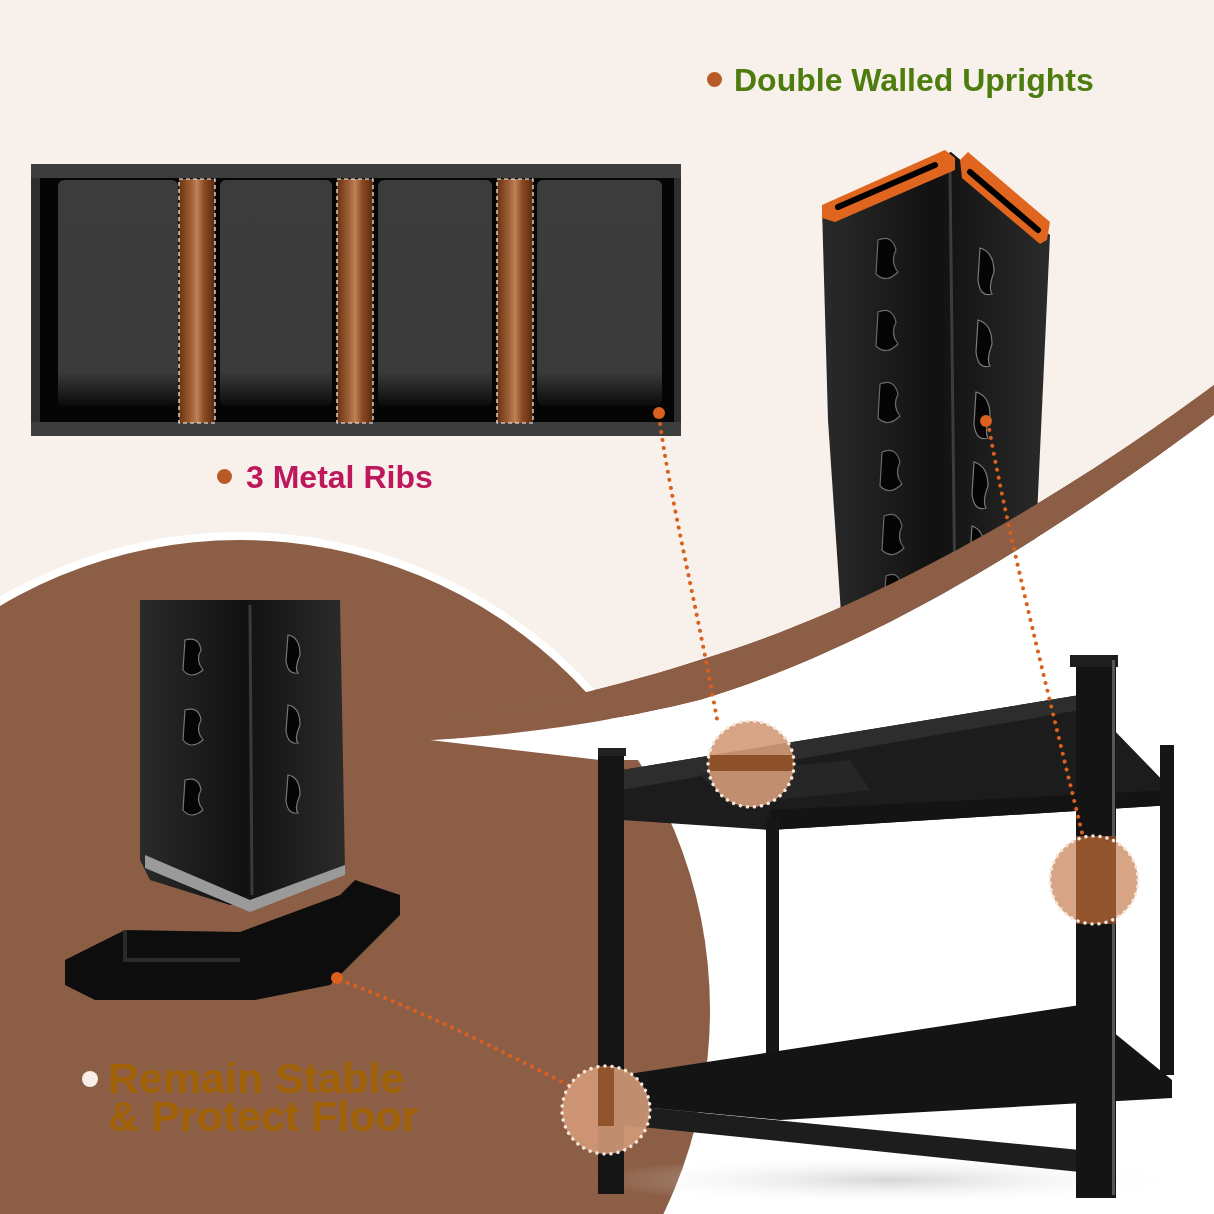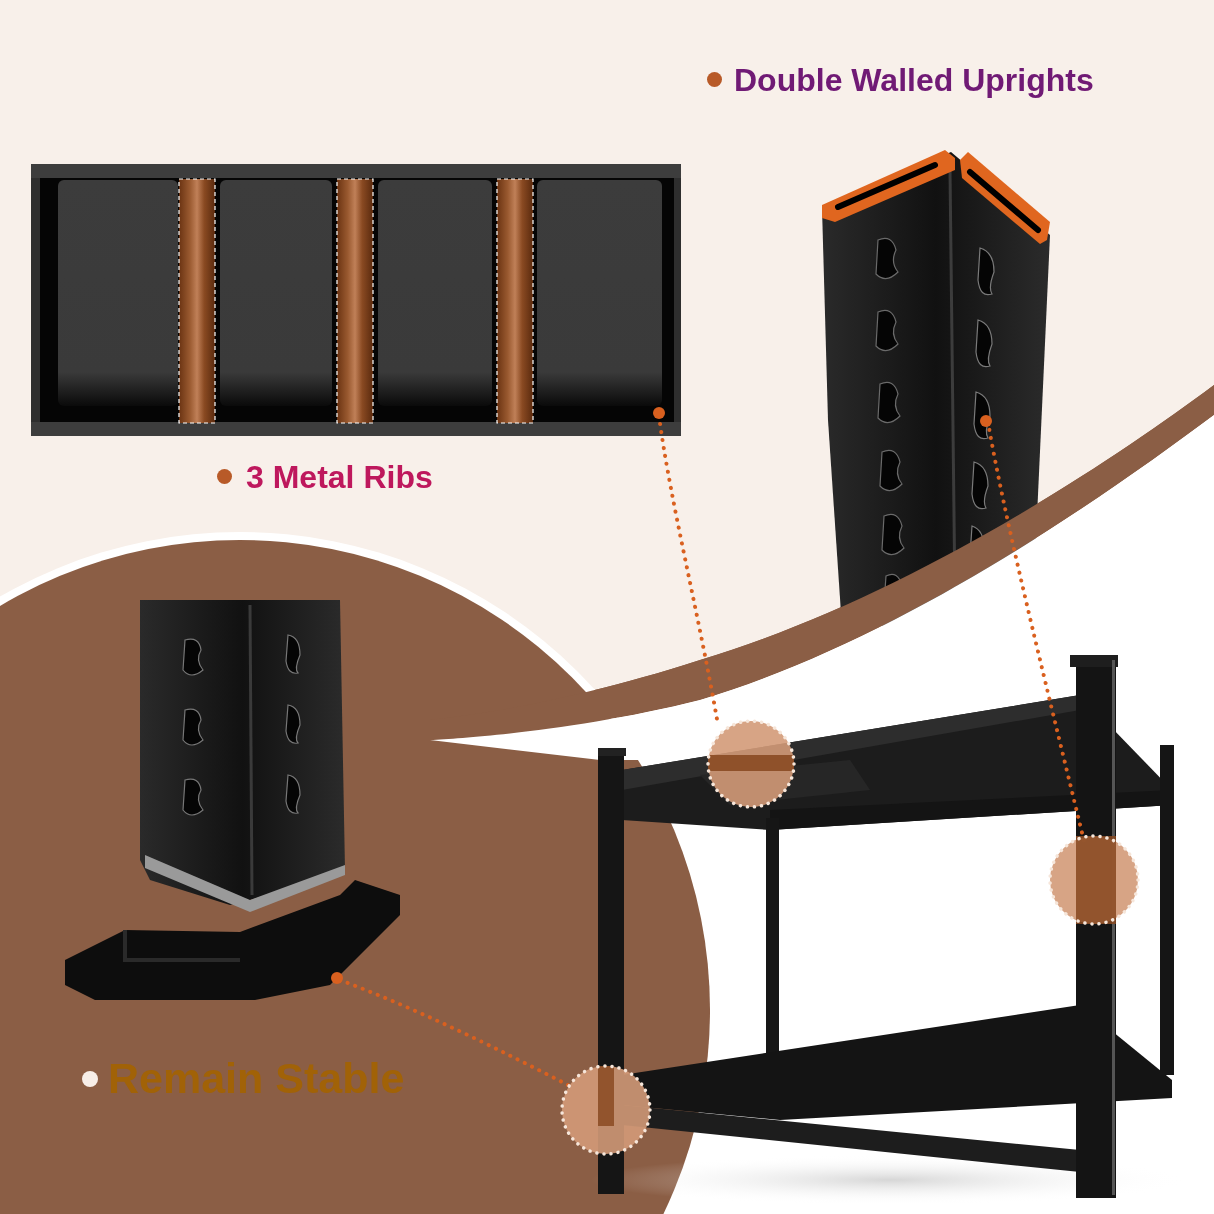--- a/index.html
+++ b/index.html
@@ -1,20 +1,20 @@
 <!DOCTYPE html>
 <html><head>
 <meta charset="utf-8">
 <style>
   html, body { margin: 0; padding: 0; }
   body { width: 1214px; height: 1214px; position: relative; overflow: hidden; background: #ffffff; font-family: "Liberation Sans", sans-serif; }
   .canvas { position: absolute; left: 0; top: 0; width: 1214px; height: 1214px; }
   .label { position: absolute; font-weight: 700; font-family: "Liberation Sans", sans-serif; white-space: nowrap; }
   .label .dot { display: inline-block; border-radius: 50%; vertical-align: middle; }
-  .label-top { left: 707px; top: 62px; font-size: 32px; color: #701a75; }
+  .label-top { left: 707px; top: 62px; font-size: 32px; color: #4d7c0f; }
   .label-top .dot { width: 15px; height: 15px; background: #b85a28; margin-right: 12px; position: relative; top: -3px; }
   .label-ribs { left: 217px; top: 459px; font-size: 32px; color: #be185d; }
   .label-ribs .dot { width: 15px; height: 15px; background: #b85a28; margin-right: 14px; position: relative; top: -3px; }
   .label-floor { left: 82px; top: 1059px; font-size: 43px; color: #a16207; line-height: 38px; }
   .label-floor .dot { width: 16px; height: 16px; background: #f7eee8; margin-right: 10px; position: relative; top: -3px; }
   .label-floor .line2 { display: block; padding-left: 26px; }
 </style>
 </head>
 <body>
 
@@ -180,13 +180,14 @@
 <div class="label label-top">
   <span class="dot"></span><span>Double Walled Uprights</span>
 </div>
 
 <div class="label label-ribs">
   <span class="dot"></span><span>3 Metal Ribs</span>
 </div>
 
 <div class="label label-floor">
   <span class="dot"></span><span>Remain Stable</span>
+  <span class="line2">&amp; Protect Floor</span>
 </div>
 
 </body></html>

